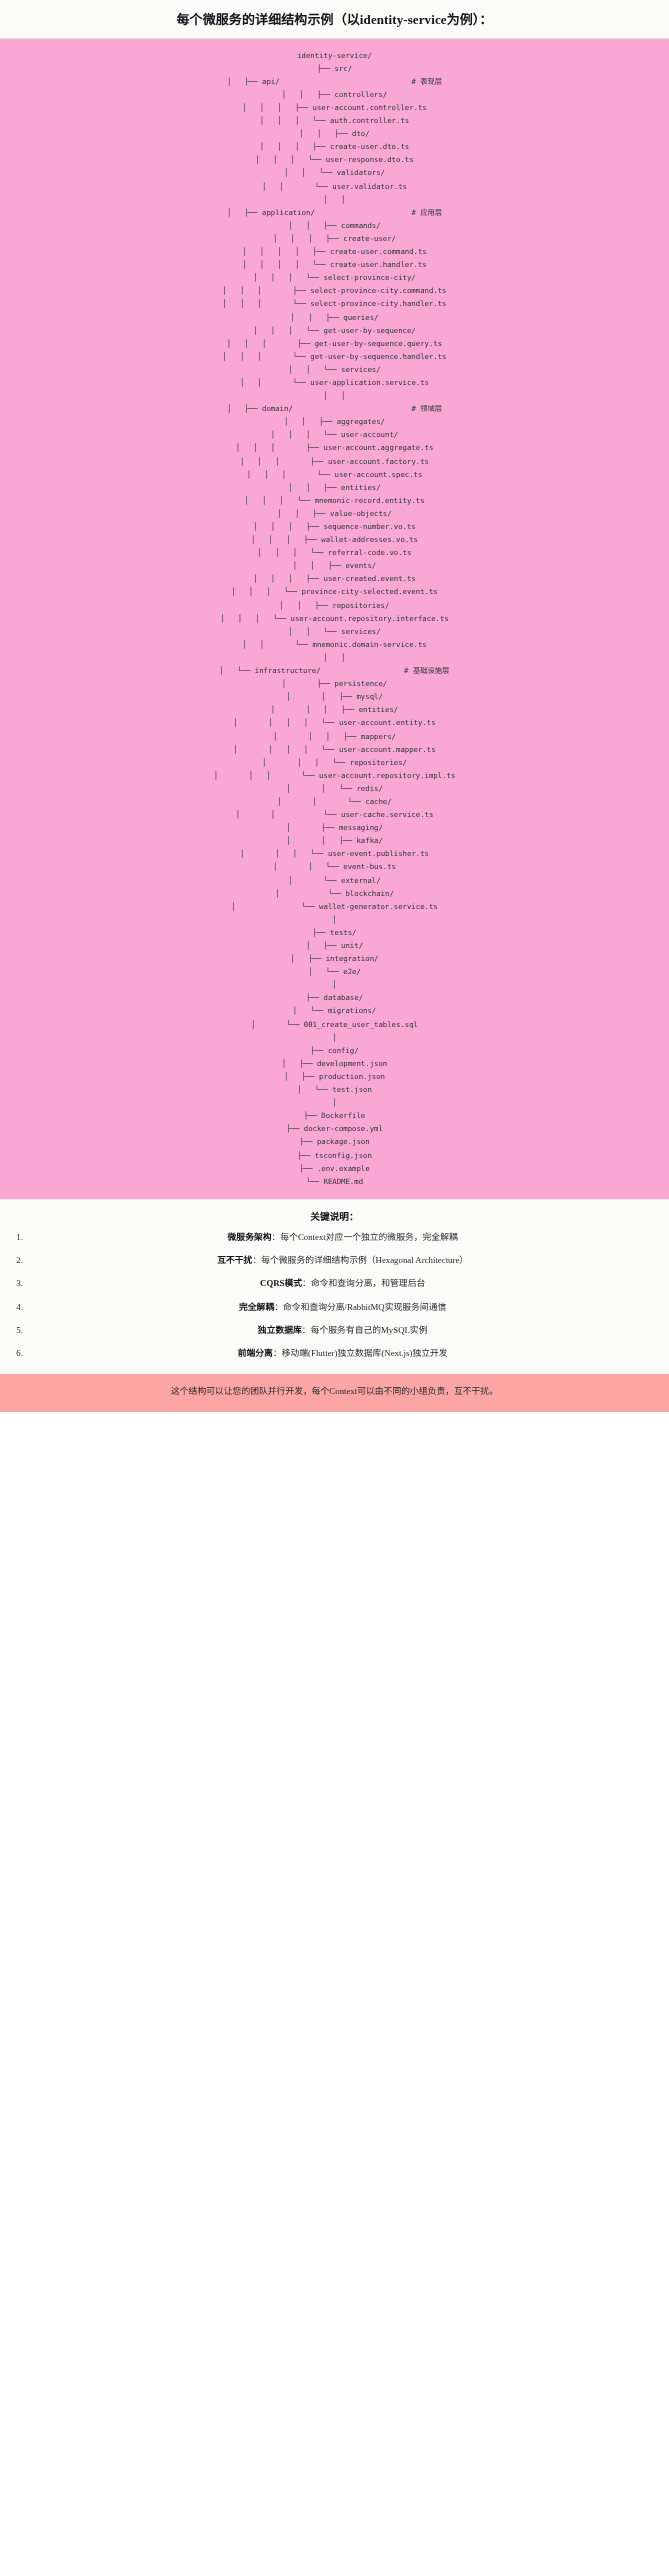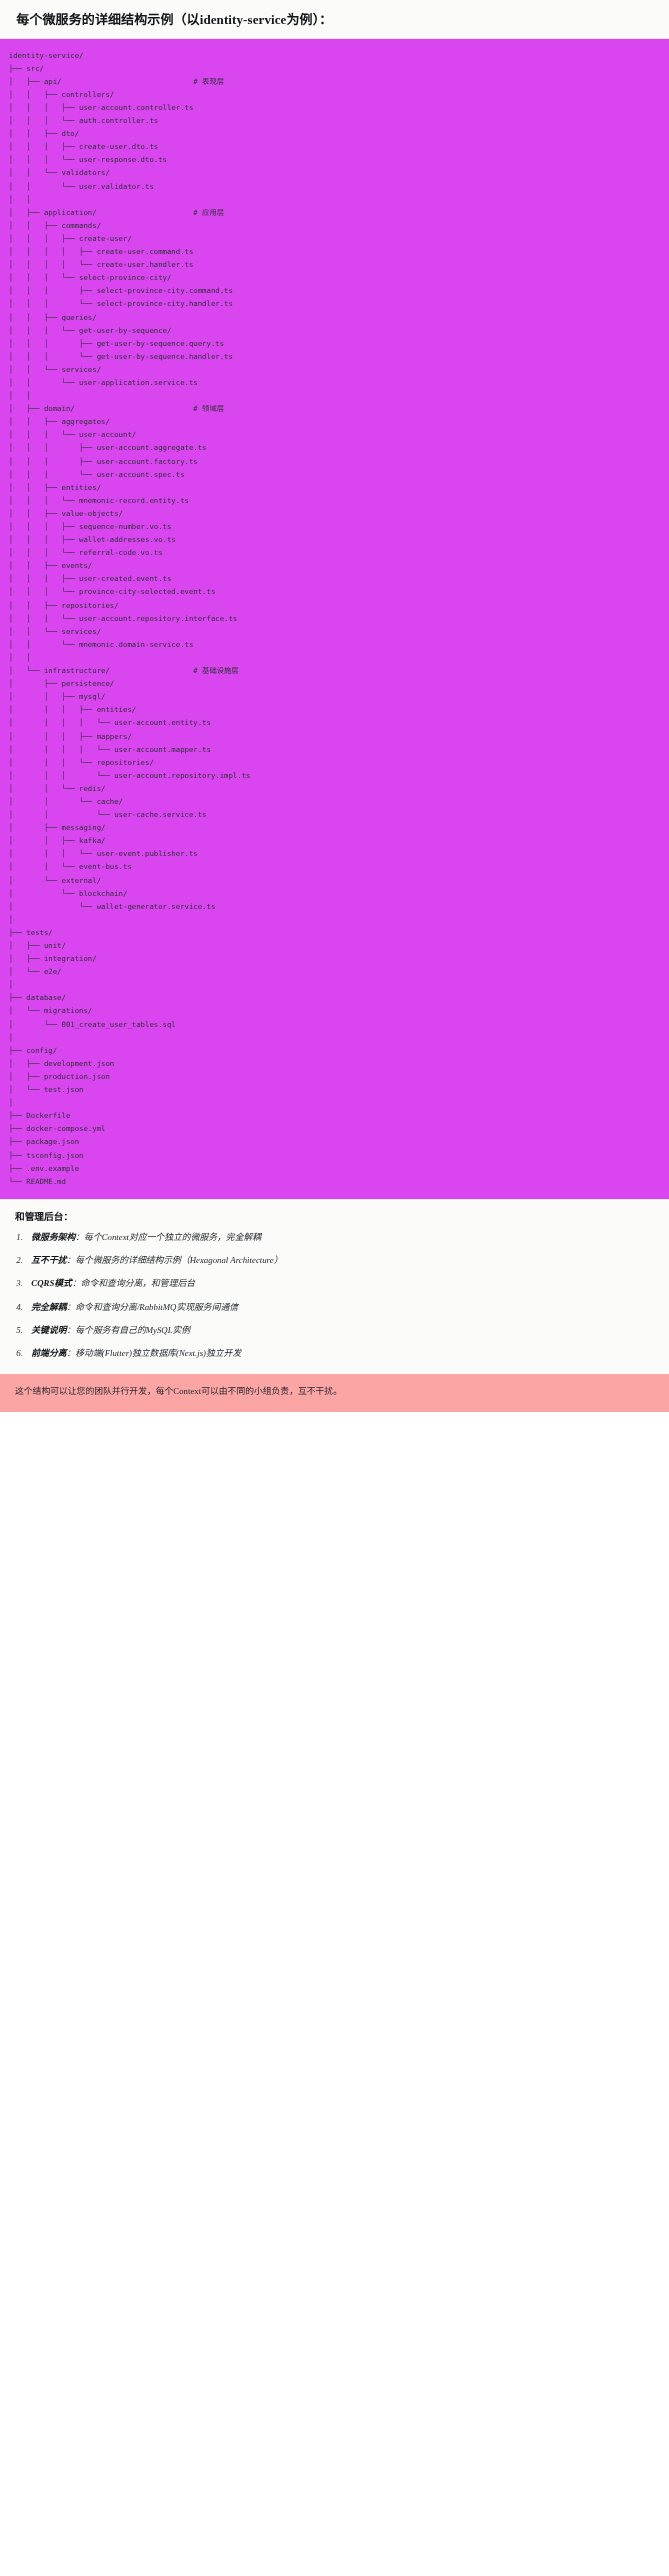--- a/index.html
+++ b/index.html
@@ -11,39 +11,40 @@
   body {
     width: 669px;
     font-family: "Liberation Sans", "DejaVu Sans", sans-serif;
     color: #1f2328;
     -webkit-font-smoothing: antialiased;
   }
   .page {
     width: 669px;
     box-sizing: border-box;
     background: #ffffff;
+    text-align: center;
   }
 
   
   .doc-title {
     font-family: "Liberation Serif", "DejaVu Serif", serif;
     font-weight: bold;
     font-size: 13px;
     line-height: 1.35;
     color: #111418;
     padding: 11.3px 16.3px 8.8px 16.3px;
     margin: 0;
     background: #fbfbf9;
     border-bottom: 0.6px solid #e6e6e0;
     letter-spacing: 0.1px;
   }
 
   
   .tree-block {
-    background: #d946ef;
+    background: #f9a8d4;
     padding: 10px 0 11.3px 0;
     margin: 0;
     border-bottom: 0.6px solid #e8e8e2;
   }
   pre.tree {
     font-family: "DejaVu Sans Mono", "Liberation Mono", monospace;
     font-size: 7.3px;
     line-height: 1.795;
     color: #2d3137;
     margin: 0;
@@ -73,21 +74,20 @@
   }
   ol.key-list > li {
     font-family: "Liberation Serif", "DejaVu Serif", serif;
     font-size: 8.8px;
     line-height: 1.5;
     color: #1f2328;
     margin: 0 0 10px 0;
     counter-increment: keyitem;
     position: relative;
     padding-left: 15px;
-    font-style: italic;
   }
   ol.key-list > li::before {
     content: counter(keyitem) ".";
     position: absolute;
     left: 0;
     top: 0;
     font-family: "Liberation Serif", "DejaVu Serif", serif;
     font-size: 8.8px;
     color: #1f2328;
   }
@@ -204,36 +204,36 @@
 │
 ├── Dockerfile
 ├── docker-compose.yml
 ├── package.json
 ├── tsconfig.json
 ├── .env.example
 └── README.md</pre>
   </div>
 
   <div class="keys">
-    <div class="keys-heading">和管理后台：</div>
+    <div class="keys-heading">关键说明：</div>
     <ol class="key-list">
       <li>
         <span class="k-term">微服务架构</span><span class="k-sep">：</span><span class="k-desc">每个Context对应一个独立的微服务，完全解耦</span>
       </li>
       <li>
         <span class="k-term">互不干扰</span><span class="k-sep">：</span><span class="k-desc">每个微服务的详细结构示例（Hexagonal Architecture）</span>
       </li>
       <li>
         <span class="k-term">CQRS模式</span><span class="k-sep">：</span><span class="k-desc">命令和查询分离，和管理后台</span>
       </li>
       <li>
         <span class="k-term">完全解耦</span><span class="k-sep">：</span><span class="k-desc">命令和查询分离/RabbitMQ实现服务间通信</span>
       </li>
       <li>
-        <span class="k-term">关键说明</span><span class="k-sep">：</span><span class="k-desc">每个服务有自己的MySQL实例</span>
+        <span class="k-term">独立数据库</span><span class="k-sep">：</span><span class="k-desc">每个服务有自己的MySQL实例</span>
       </li>
       <li>
         <span class="k-term">前端分离</span><span class="k-sep">：</span><span class="k-desc">移动端(Flutter)独立数据库(Next.js)独立开发</span>
       </li>
     </ol>
   </div>
 
   <p class="footer-note">这个结构可以让您的团队并行开发，每个Context可以由不同的小组负责，互不干扰。</p>
 
 </div>

